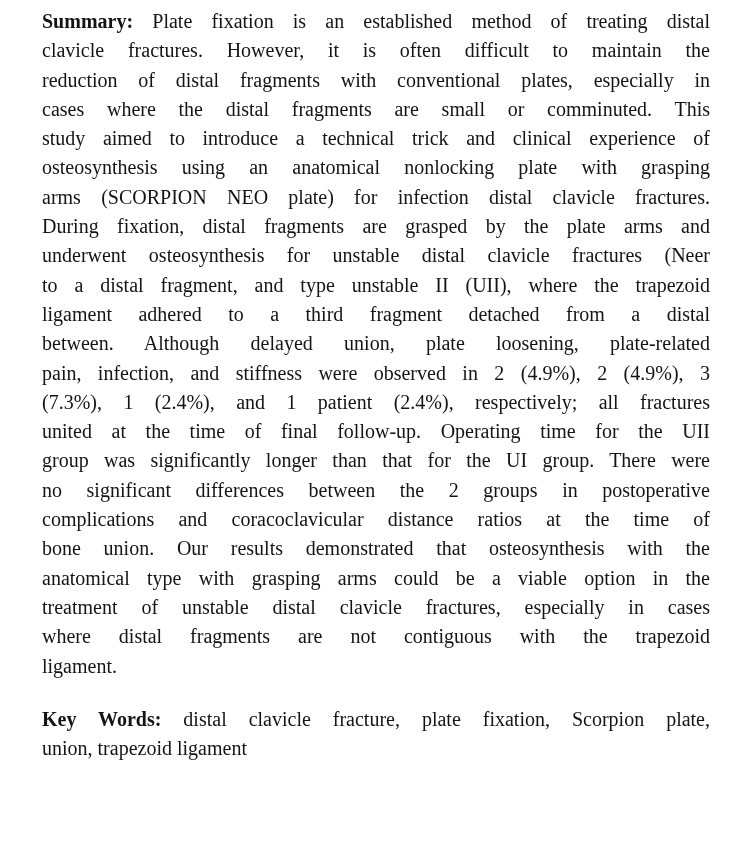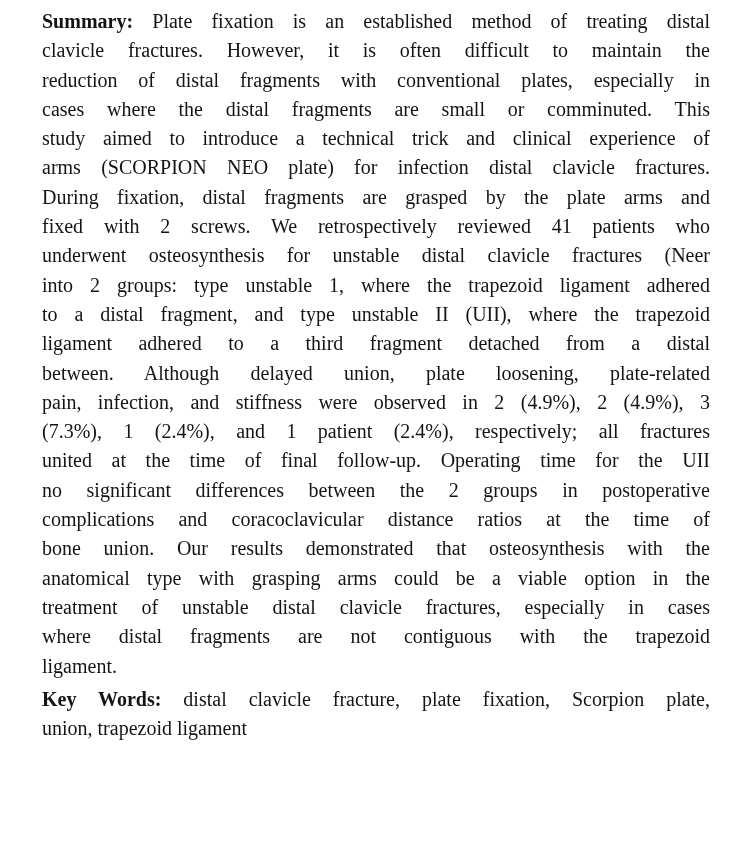--- a/index.html
+++ b/index.html
@@ -26,47 +26,47 @@
     text-align-last: justify;
     white-space: normal;
   }
   
   .lines .line:last-child,
   .line.last {
     text-align: center;
     text-align-last: left;
   }
   .bold { font-weight: bold; }
-  .keywords { margin-top: 4px; }
+  .keywords { margin-top: 24px; }
 </style>
 </head>
 <body>
 
 <div class="page">
 
   <div class="para">
     <div class="line">
       <span class="bold">Summary:</span><span> Plate fixation is an established method of treating distal</span>
     </div>
     <div class="lines">
         <div class="line">clavicle fractures. However, it is often difficult to maintain the</div>
         <div class="line">reduction of distal fragments with conventional plates, especially in</div>
         <div class="line">cases where the distal fragments are small or comminuted. This</div>
         <div class="line">study aimed to introduce a technical trick and clinical experience of</div>
+        <div class="line">osteosynthesis using an anatomical nonlocking plate with grasping</div>
         <div class="line">arms (SCORPION NEO plate) for infection distal clavicle fractures.</div>
         <div class="line">During fixation, distal fragments are grasped by the plate arms and</div>
-        <div class="line">fixed with 2 screws. We retrospectively reviewed 41 patients who</div>
         <div class="line">underwent osteosynthesis for unstable distal clavicle fractures (Neer</div>
-        <div class="line">into 2 groups: type unstable 1, where the trapezoid ligament adhered</div>
         <div class="line">to a distal fragment, and type unstable II (UII), where the trapezoid</div>
         <div class="line">ligament adhered to a third fragment detached from a distal</div>
         <div class="line">between. Although delayed union, plate loosening, plate-related</div>
         <div class="line">pain, infection, and stiffness were observed in 2 (4.9%), 2 (4.9%), 3</div>
         <div class="line">(7.3%), 1 (2.4%), and 1 patient (2.4%), respectively; all fractures</div>
         <div class="line">united at the time of final follow-up. Operating time for the UII</div>
+        <div class="line">group was significantly longer than that for the UI group. There were</div>
         <div class="line">no significant differences between the 2 groups in postoperative</div>
         <div class="line">complications and coracoclavicular distance ratios at the time of</div>
         <div class="line">bone union. Our results demonstrated that osteosynthesis with the</div>
         <div class="line">anatomical type with grasping arms could be a viable option in the</div>
         <div class="line">treatment of unstable distal clavicle fractures, especially in cases</div>
         <div class="line">where distal fragments are not contiguous with the trapezoid</div>
         <div class="line">ligament.</div>
       </div>
   </div>
 

